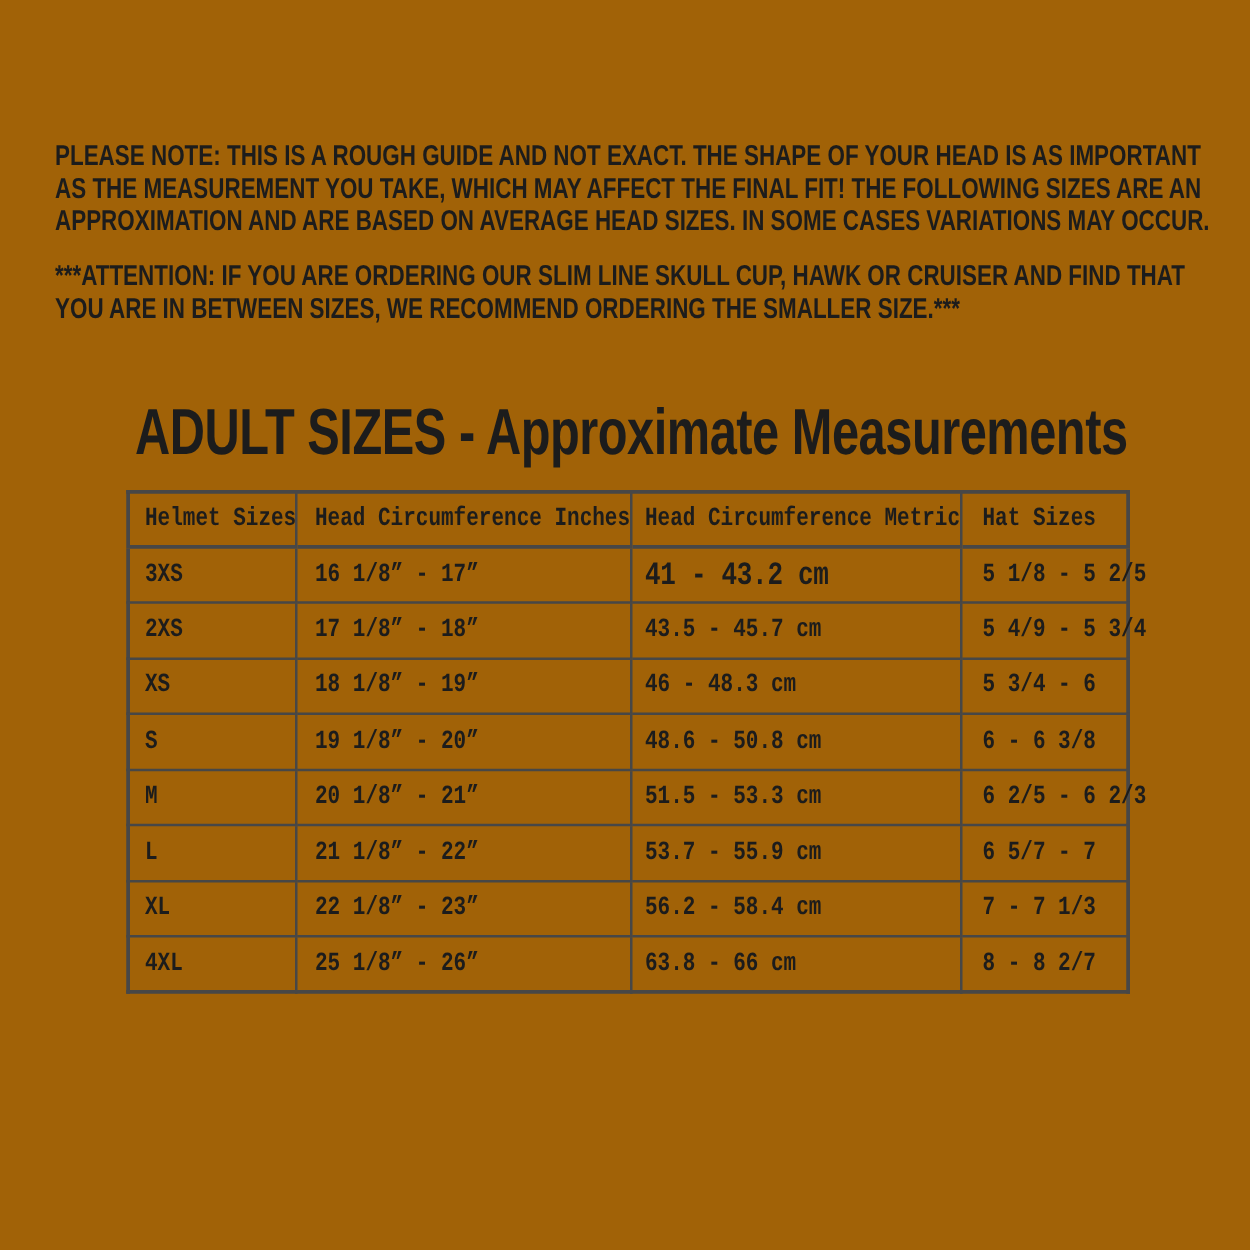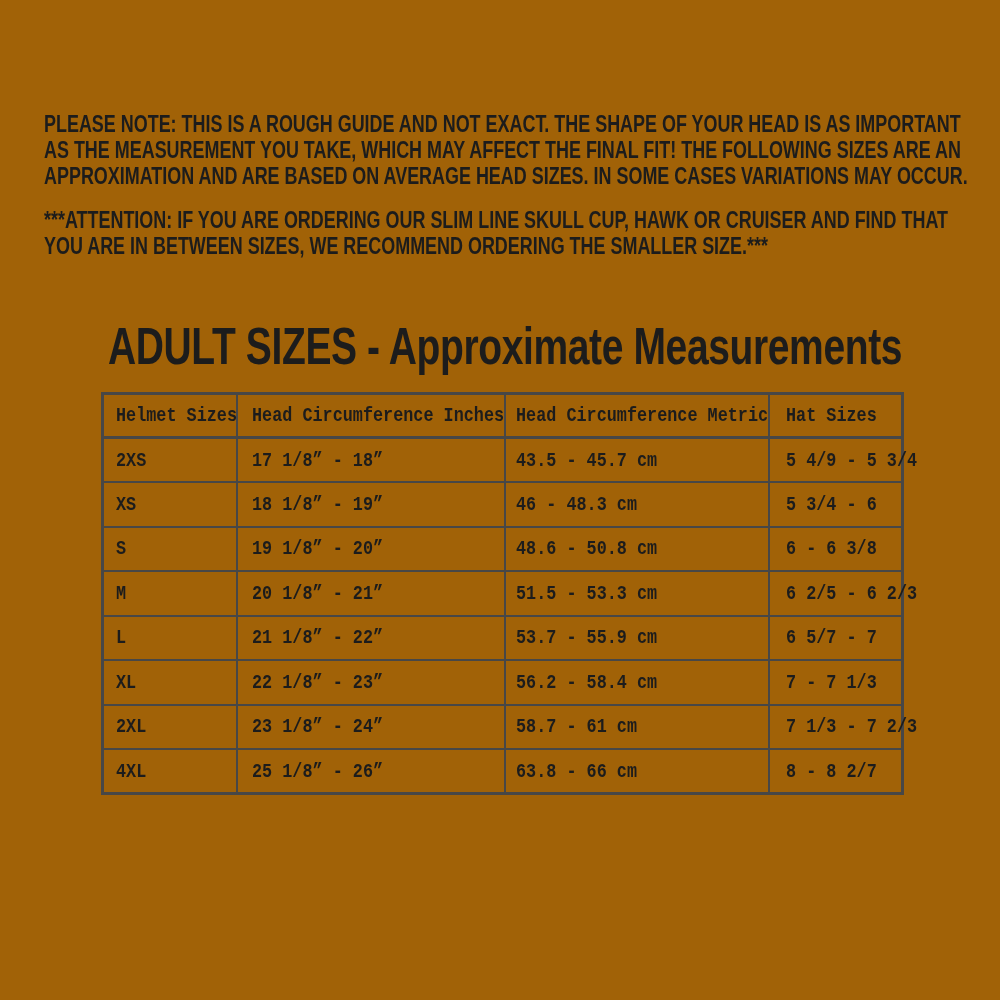--- a/index.html
+++ b/index.html
@@ -137,20 +137,26 @@
           <th>
             <span class="ctext">Head Circumference Metric</span>
           </th>
           <th>
             <span class="ctext">Hat Sizes</span>
           </th>
         </tr>
       </thead>
       <tbody>
           <tr>
+            <td><span class="ctext">3XS</span></td>
+            <td><span class="ctext">16 1/8” - 17”</span></td>
+            <td><span class="ctext emph">41 - 43.2 cm</span></td>
+            <td><span class="ctext">5 1/8 - 5 2/5</span></td>
+          </tr>
+          <tr>
             <td><span class="ctext">2XS</span></td>
             <td><span class="ctext">17 1/8” - 18”</span></td>
             <td><span class="ctext">43.5 - 45.7 cm</span></td>
             <td><span class="ctext">5 4/9 - 5 3/4</span></td>
           </tr>
           <tr>
             <td><span class="ctext">XS</span></td>
             <td><span class="ctext">18 1/8” - 19”</span></td>
             <td><span class="ctext">46 - 48.3 cm</span></td>
             <td><span class="ctext">5 3/4 - 6</span></td>
@@ -173,26 +179,20 @@
             <td><span class="ctext">53.7 - 55.9 cm</span></td>
             <td><span class="ctext">6 5/7 - 7</span></td>
           </tr>
           <tr>
             <td><span class="ctext">XL</span></td>
             <td><span class="ctext">22 1/8” - 23”</span></td>
             <td><span class="ctext">56.2 - 58.4 cm</span></td>
             <td><span class="ctext">7 - 7 1/3</span></td>
           </tr>
           <tr>
-            <td><span class="ctext">2XL</span></td>
-            <td><span class="ctext">23 1/8” - 24”</span></td>
-            <td><span class="ctext">58.7 - 61 cm</span></td>
-            <td><span class="ctext">7 1/3 - 7 2/3</span></td>
-          </tr>
-          <tr>
             <td><span class="ctext">4XL</span></td>
             <td><span class="ctext">25 1/8” - 26”</span></td>
             <td><span class="ctext">63.8 - 66 cm</span></td>
             <td><span class="ctext">8 - 8 2/7</span></td>
           </tr>
         </tbody>
     </table>
   </div>
 
 </div>

